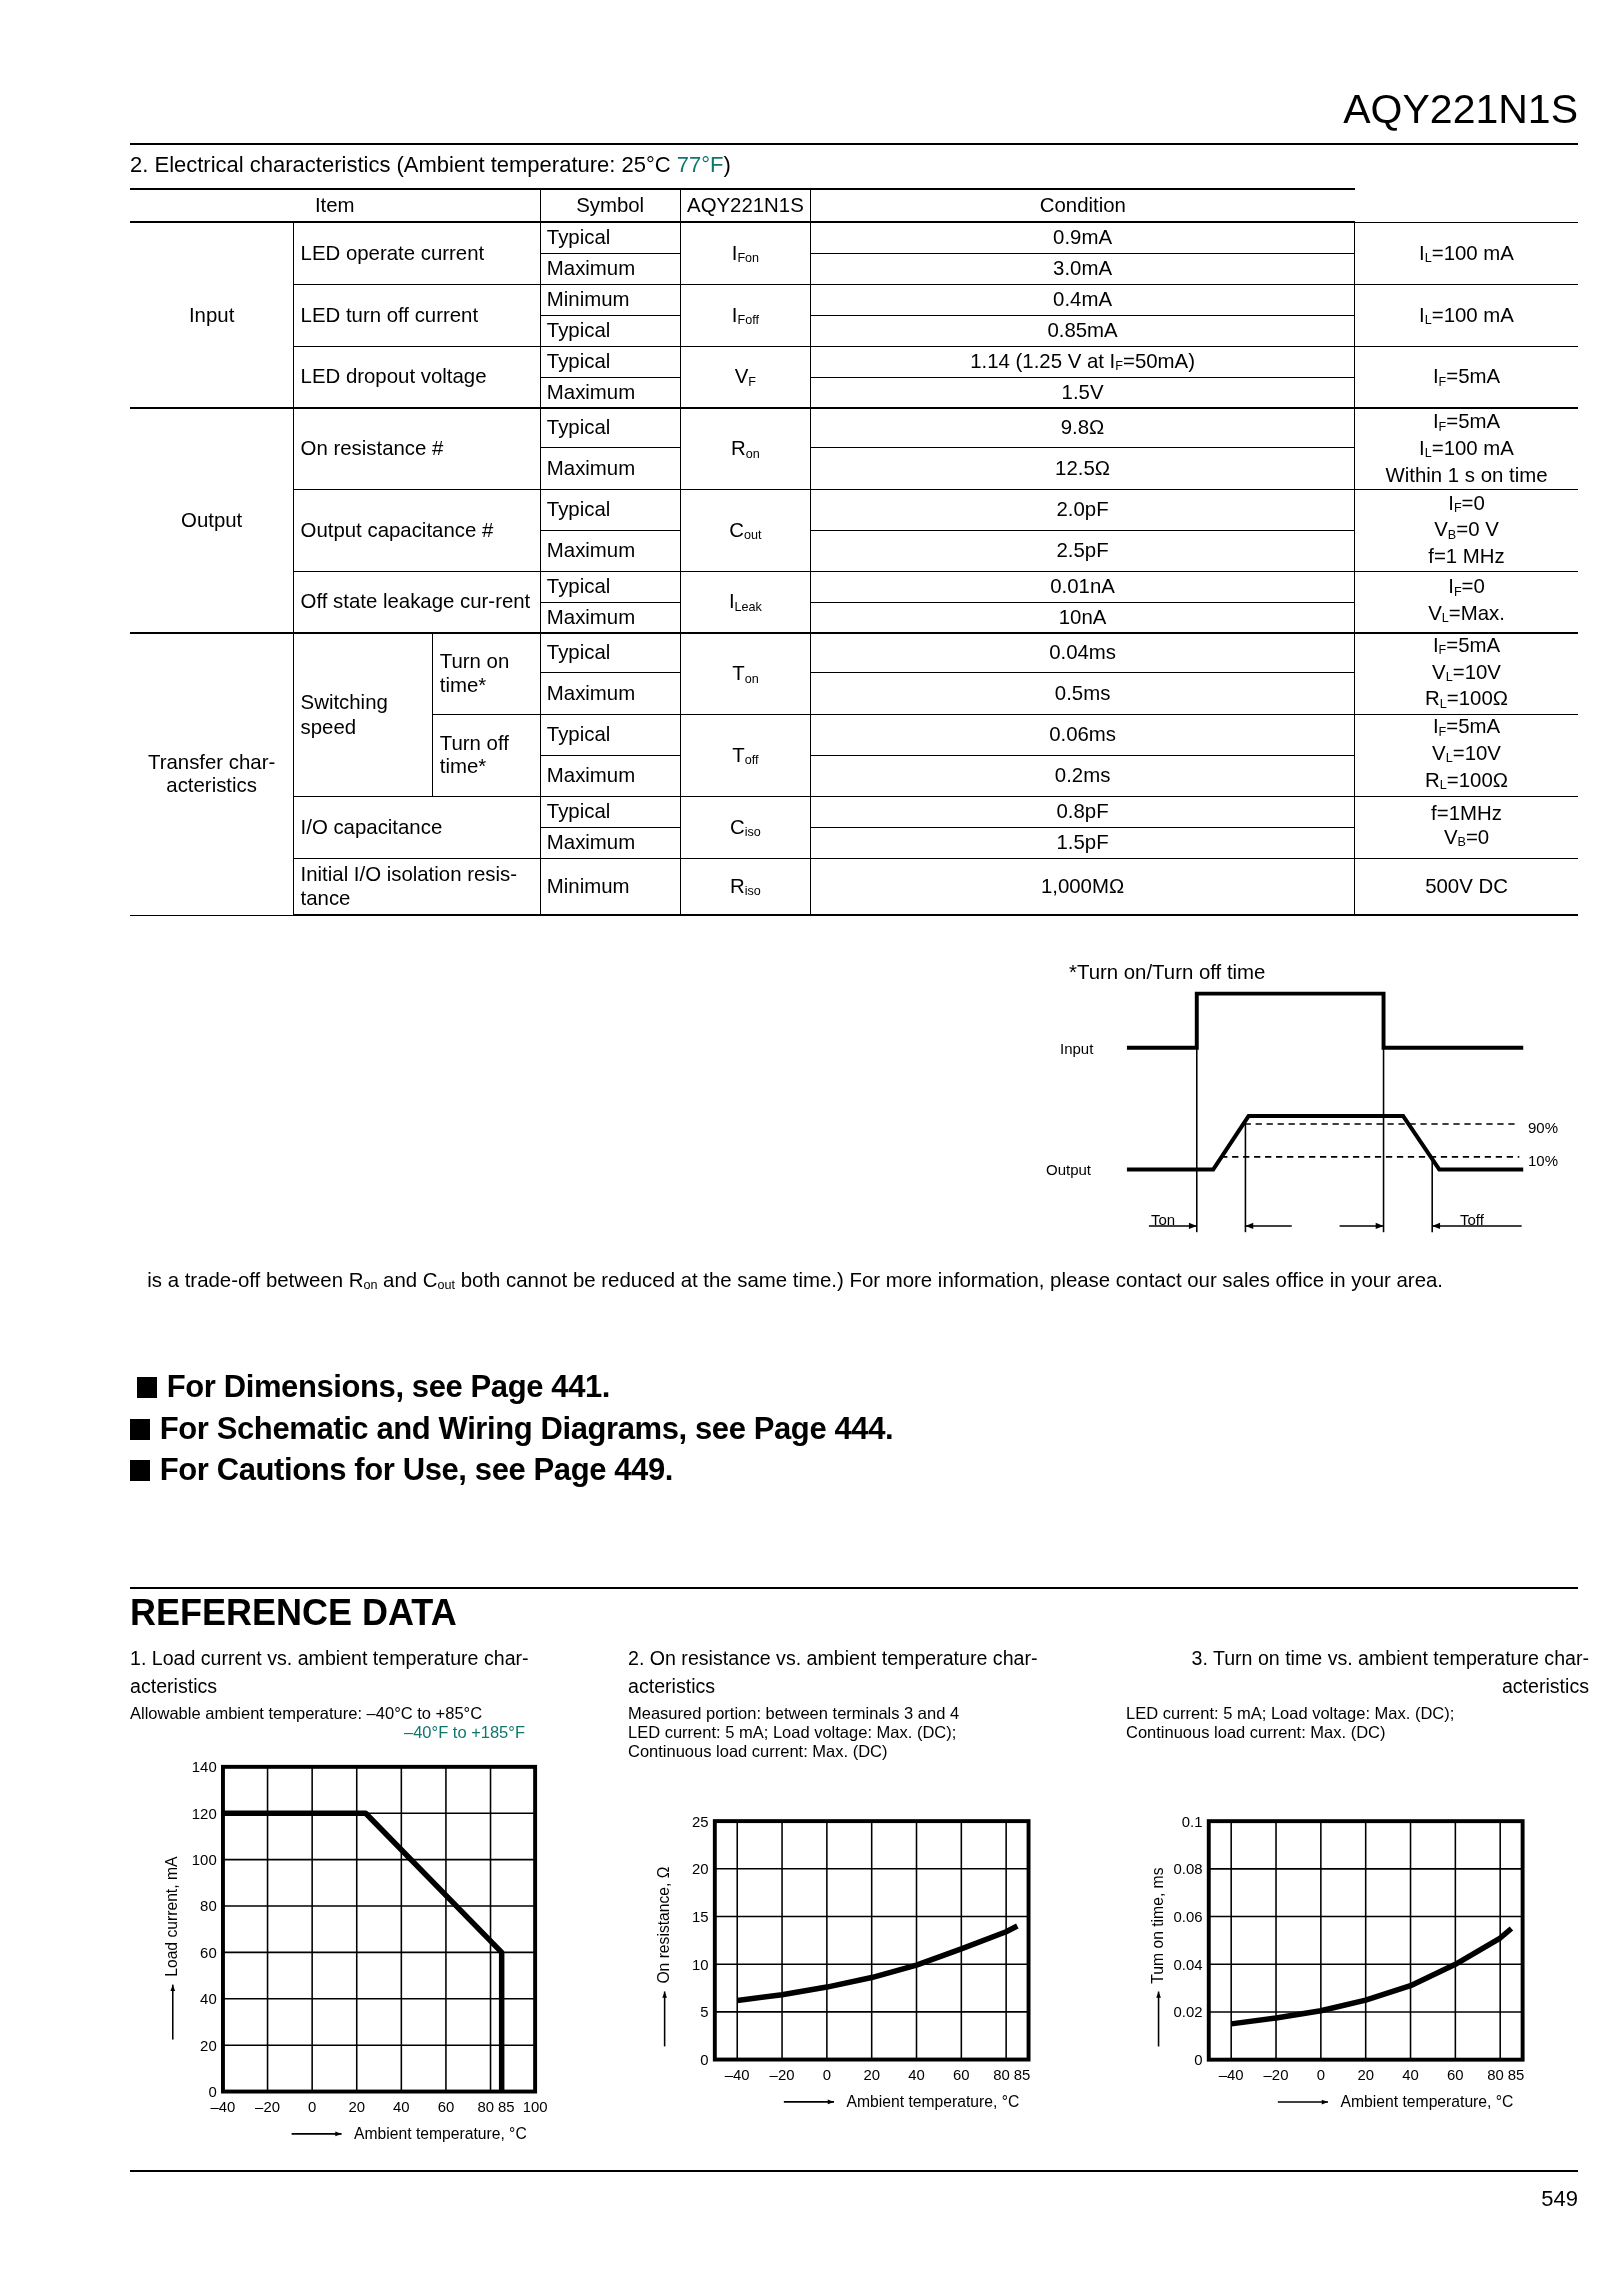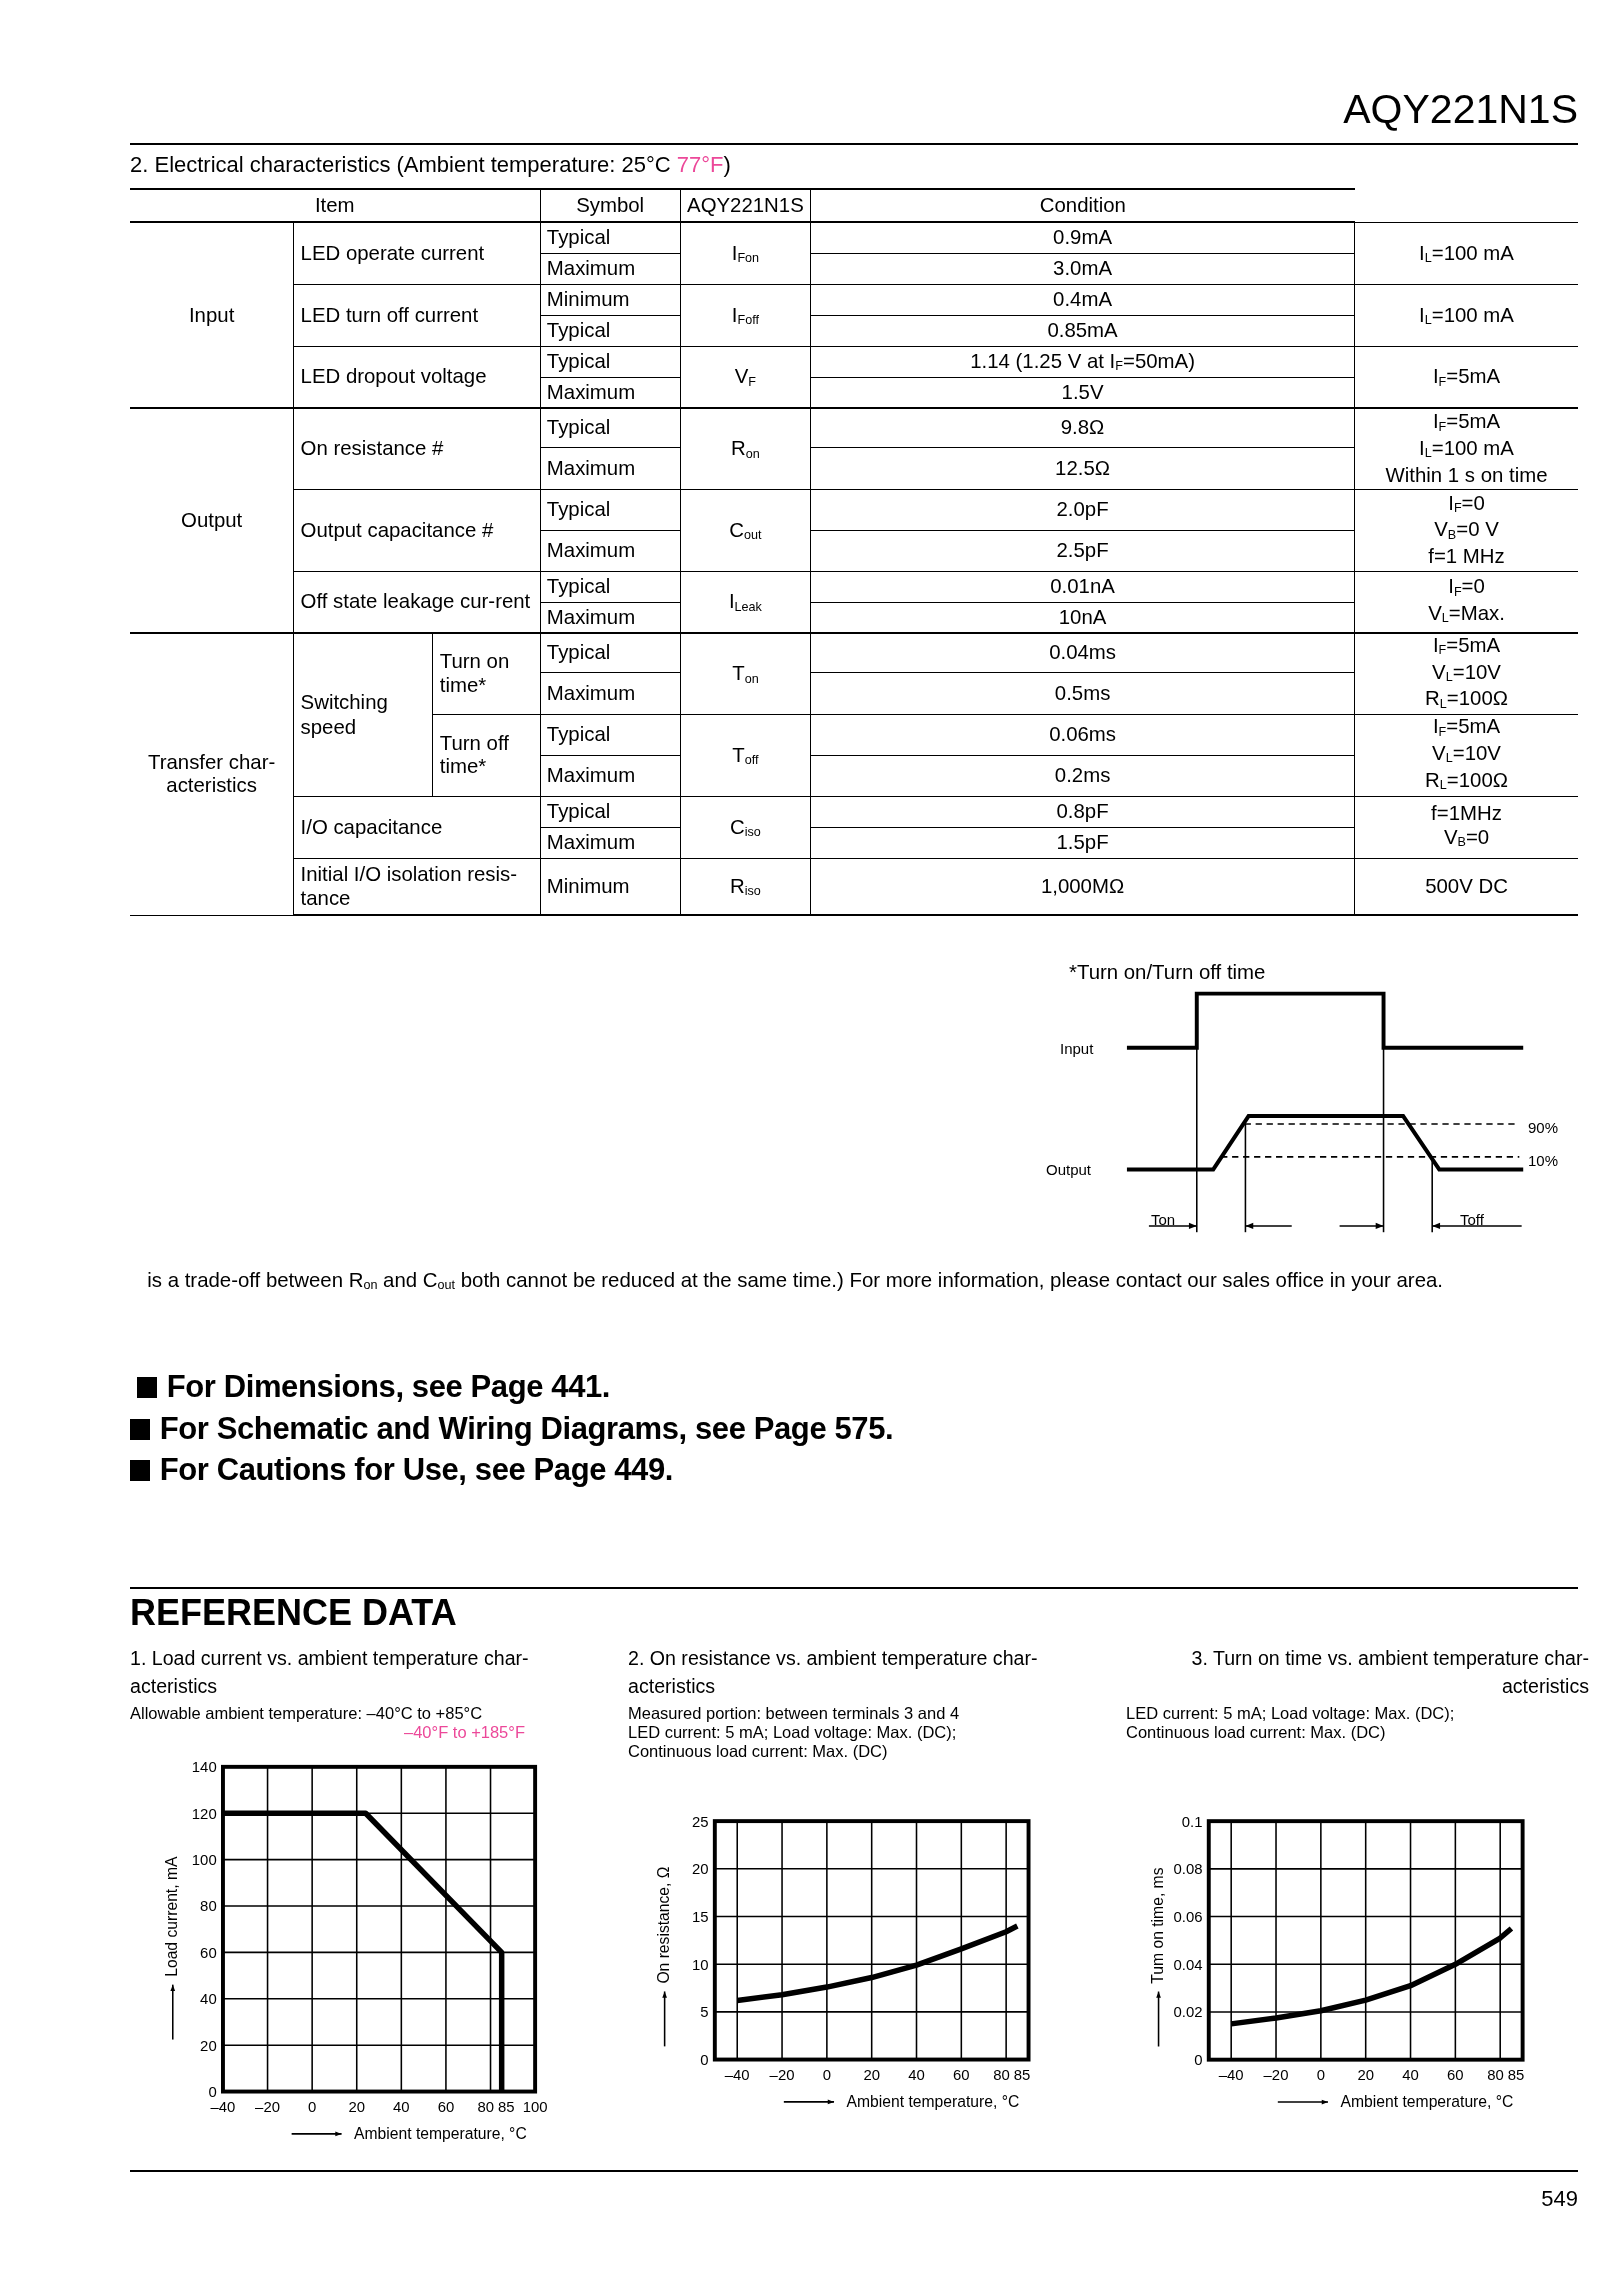--- a/index.html
+++ b/index.html
@@ -1,21 +1,21 @@
 <!DOCTYPE html>
 <html style="font-size:12.6px"><head>
 <meta charset="utf-8">
 <style>
   html,body{margin:0;padding:0;background:#fff;}
   body{width:1622px;height:2295px;position:relative;overflow:hidden;font-family:"Liberation Sans","DejaVu Sans",sans-serif;color:#000;}
   .abs{position:absolute;}
   .rule{position:absolute;background:#000;}
   #doc-title{position:absolute;right:44px;top:86px;font-size:41px;line-height:47px;}
   #sec-title{position:absolute;left:130px;top:152px;font-size:22px;}
-  .gray{color:#ec4899;}
+  .gray{color:#0f766e;}
   
   #spec{position:absolute;left:130px;top:188px;width:1448px;border-collapse:collapse;font-size:20.4px;}
   #spec td,#spec th{border:1.6px solid #000;padding:0 6.3px;font-weight:normal;vertical-align:middle;}
   #spec tr>*:first-child{border-left:none;}
   #spec tr>*:last-child{border-right:none;}
   #spec thead th{border-top:2.4px solid #000;border-bottom:2.4px solid #000;height:31px;text-align:center;}
   #spec tr.grp-start td{border-top:2.4px solid #000;}
   #spec tbody tr:last-child td,#spec td.bottom{border-bottom:2.4px solid #000;}
   #spec td.c{text-align:center;}
   #spec td.l{text-align:left;}
@@ -217,21 +217,21 @@
 <div class="tlabel" style="left:1528px;top:1119px;">90%</div>
 <div class="tlabel" style="left:1528px;top:1152px;">10%</div>
 <div class="tlabel" style="left:1151px;top:1211px;">Ton</div>
 <div class="tlabel" style="left:1460px;top:1211px;">Toff</div>
 
 <div id="footnote">
   <div class="l2"><span>is a trade-off between R</span><sub>on</sub><span> and C</span><sub>out</sub><span> both cannot be reduced at the same time.) For more information, please contact our sales office in your area.</span></div>
 </div>
 
 <div class="see" style="top:1369px;padding-left:7px;"><span class="sq"></span><span>For Dimensions, see Page 441.</span></div>
-<div class="see" style="top:1411px;"><span class="sq"></span><span>For Schematic and Wiring Diagrams, see Page 575.</span></div>
+<div class="see" style="top:1411px;"><span class="sq"></span><span>For Schematic and Wiring Diagrams, see Page 444.</span></div>
 <div class="see" style="top:1452px;"><span class="sq"></span><span>For Cautions for Use, see Page 449.</span></div>
 
 <div class="rule" style="left:130px;top:1587px;width:1448px;height:1.6px;"></div>
 <div id="ref-title">REFERENCE DATA</div>
 
 <div class="ctitle" style="left:130px;top:1644px;">1. Load current vs. ambient temperature char-acteristics</div>
 <div class="csub" style="left:130px;top:1704px;">
   <div>Allowable ambient temperature: –40°C to +85°C</div>
   <div class="gray" style="padding-left:274px">–40°F to +185°F</div>
 </div>

